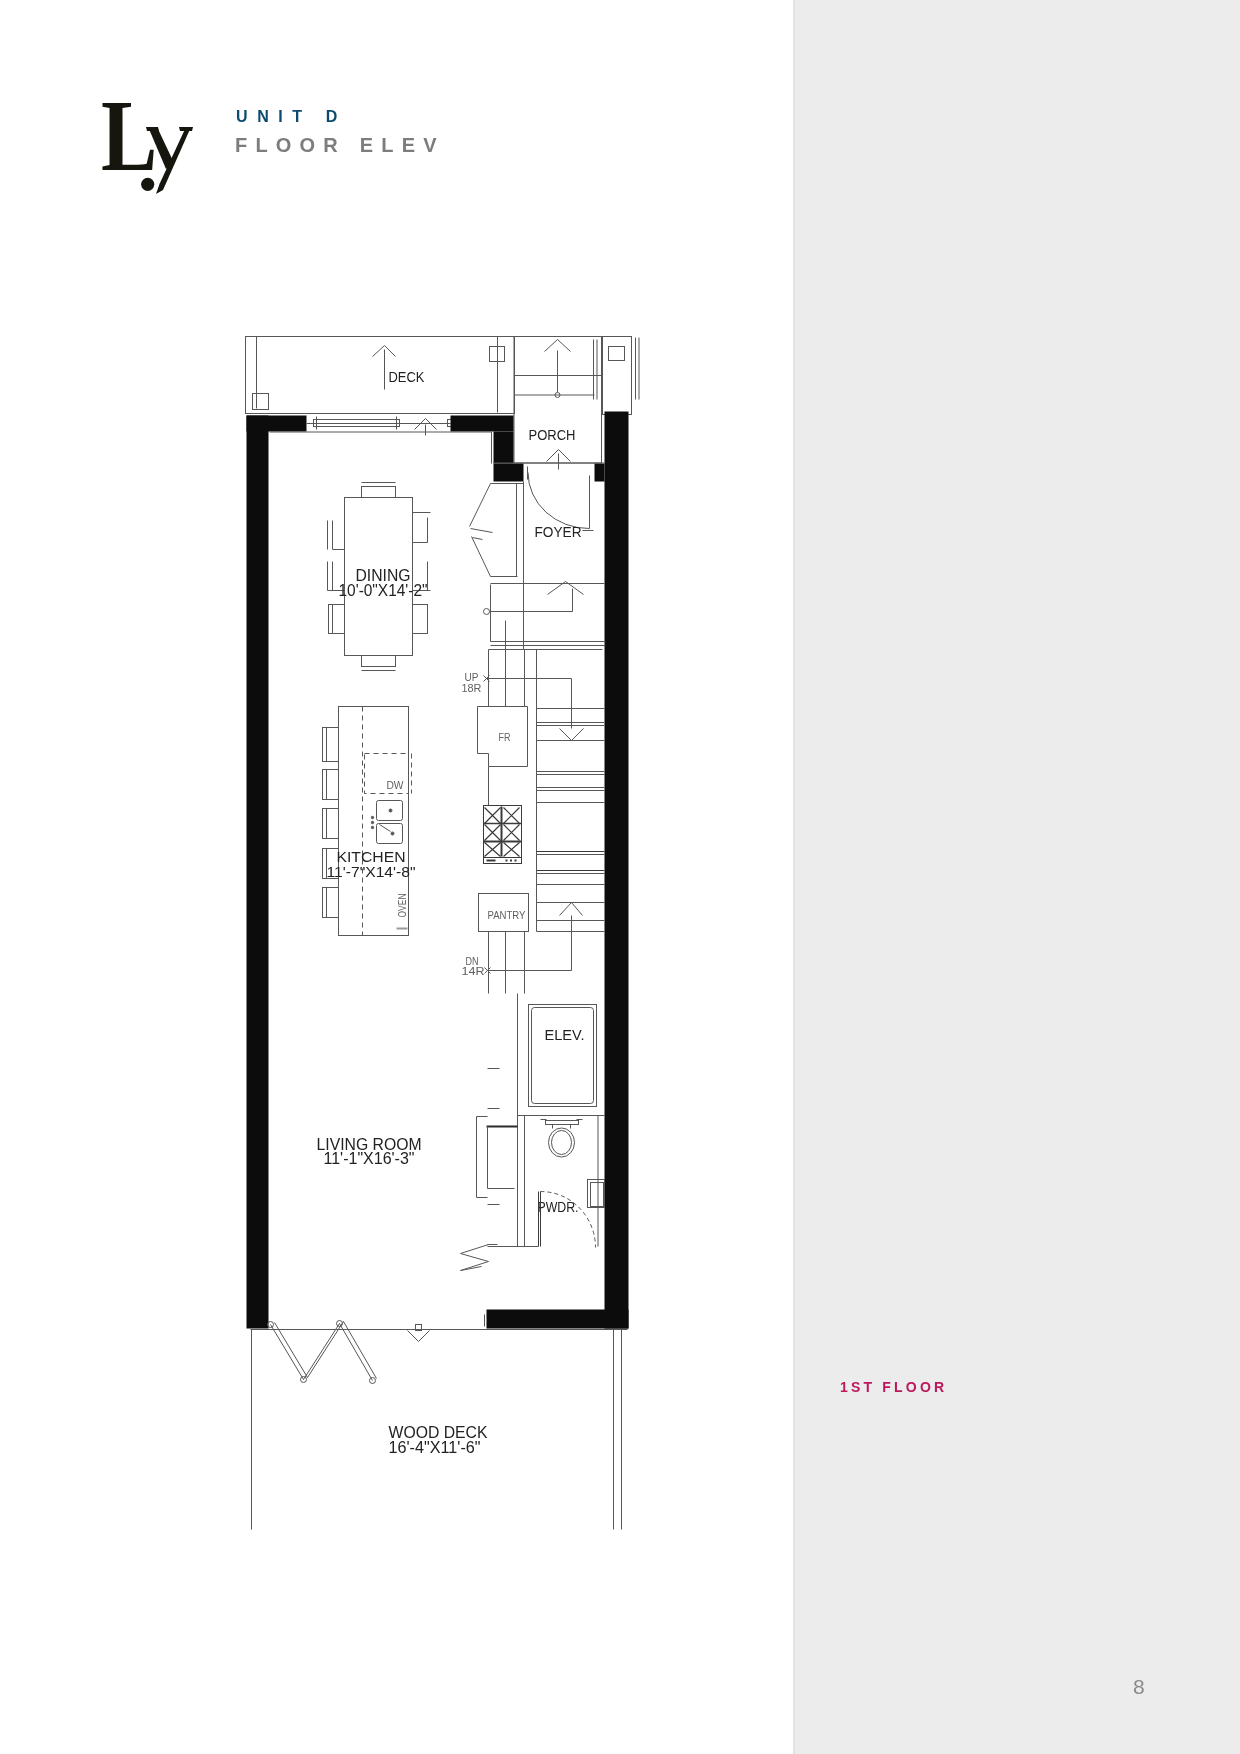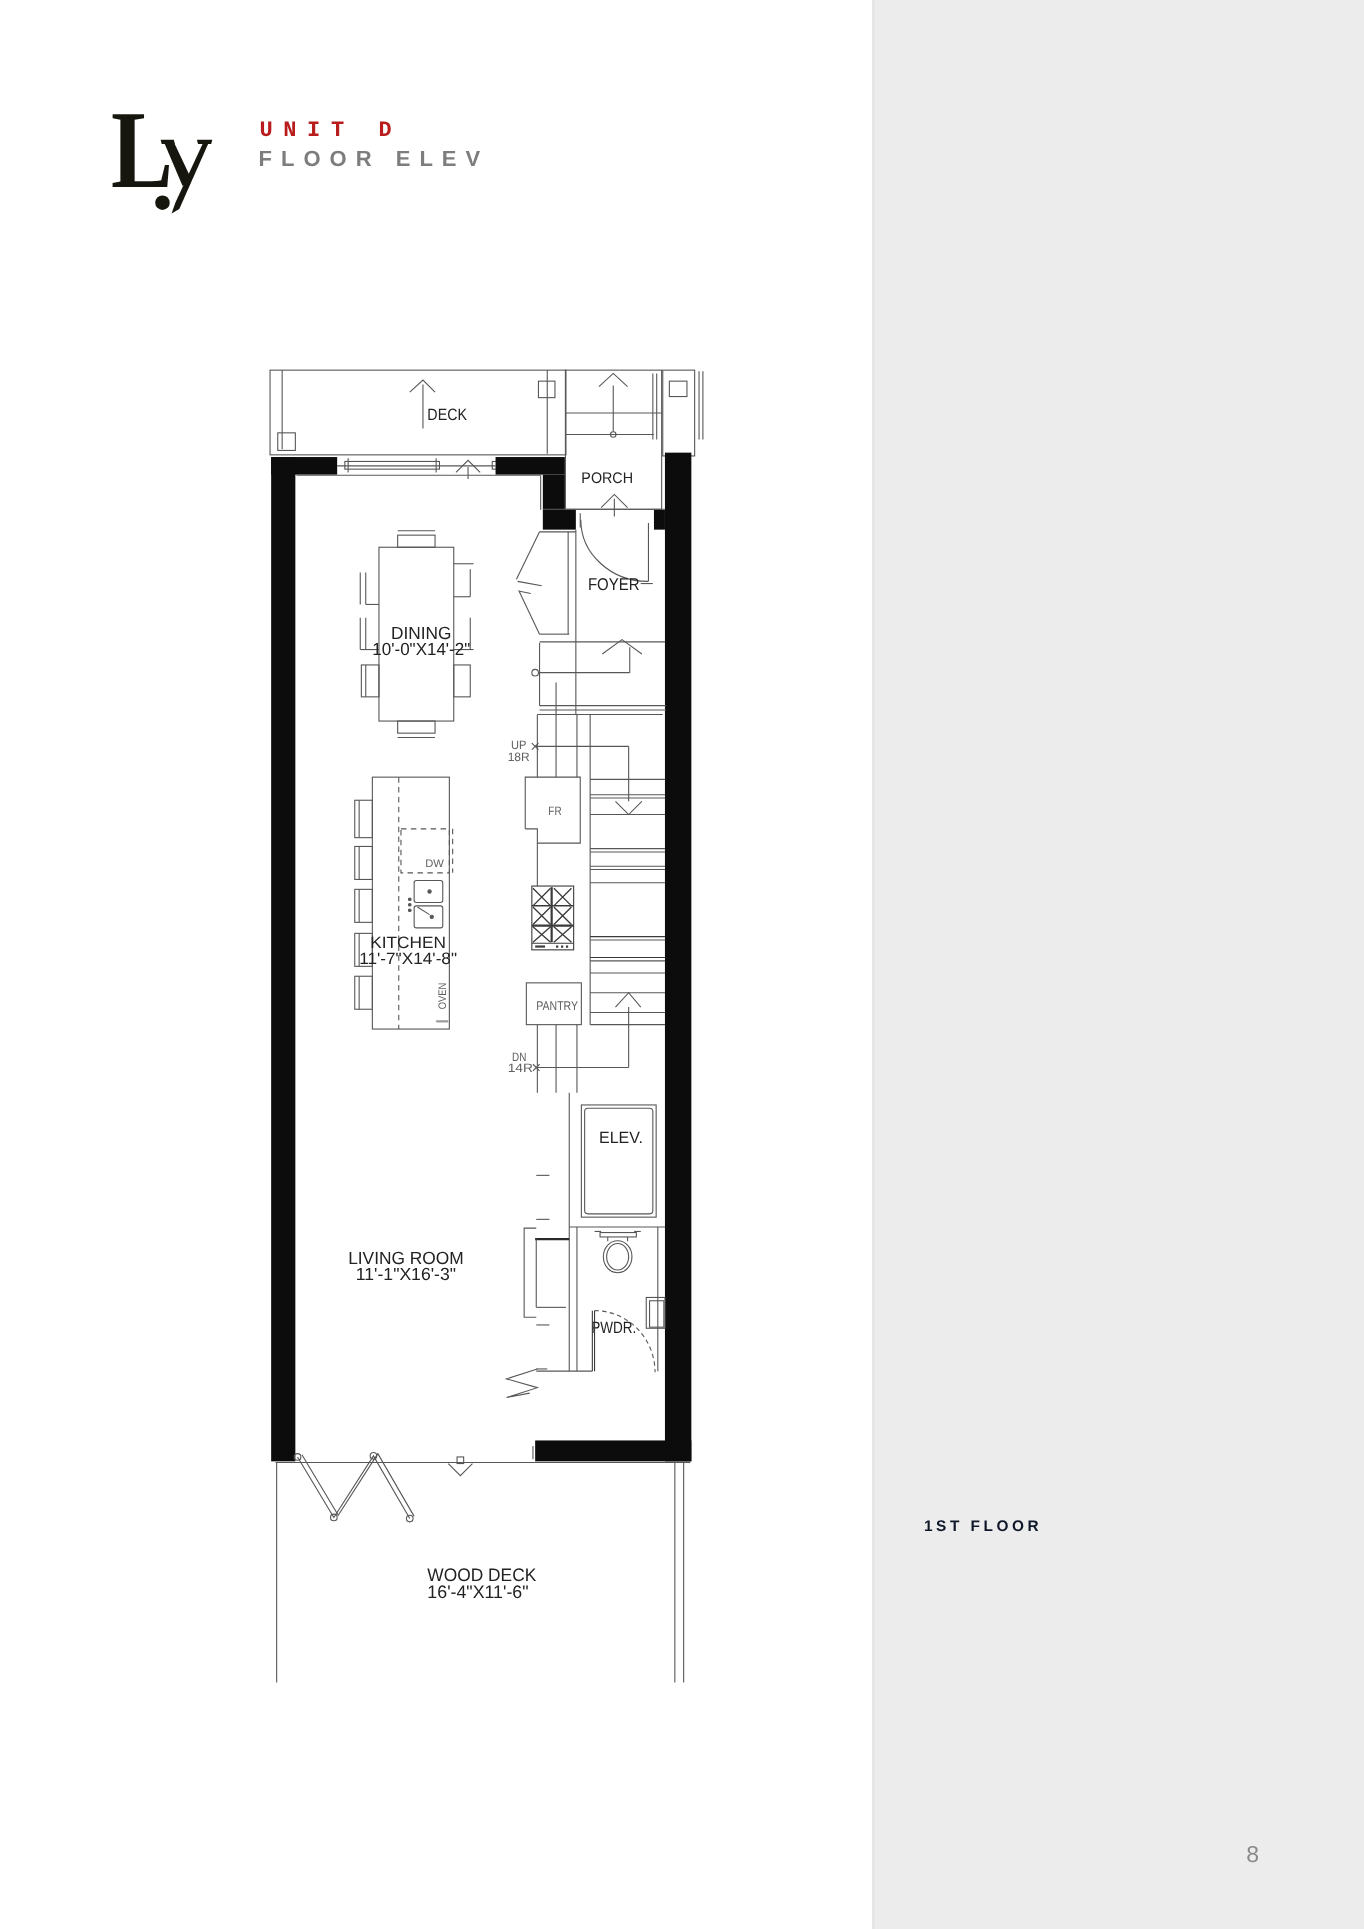--- a/index.html
+++ b/index.html
@@ -19,25 +19,25 @@
     <g fill="#16160f">
       <polygon points="50,43 62,43 63,47 51,47"></polygon>
       <polygon points="53,45 62,45 78,79 70,85"></polygon>
       <polygon points="83,43 97,43 96,47 84,47"></polygon>
       <polygon points="89.5,44 94.5,44 67,106 60,110 63.5,100"></polygon>
       <circle cx="51.7" cy="100.3" r="6.6"></circle>
     </g>
   </svg>
 </div>
 
-<div class="abs" style="left:236px;top:108px;font-size:20px;font-weight:bold;color:#b91c1c;letter-spacing:9.6px;font-family:Liberation Mono, monospace;">UNIT D</div>
+<div class="abs" style="left:236px;top:108px;font-size:16px;font-weight:bold;color:#0c4a6e;letter-spacing:9.6px;">UNIT D</div>
 
 <div class="abs" style="left:235px;top:134px;font-size:20px;font-weight:bold;color:#7d7d7d;letter-spacing:8.2px;">FLOOR ELEV</div>
 
-<div class="abs" style="left:840px;top:1379px;font-size:14px;font-weight:bold;color:#0f172a;letter-spacing:3.2px;">1ST FLOOR</div>
+<div class="abs" style="left:840px;top:1379px;font-size:14px;font-weight:bold;color:#be185d;letter-spacing:3.2px;">1ST FLOOR</div>
 
 <div class="abs" style="left:1133px;top:1675px;font-size:21px;color:#8a8a8a;">8</div>
 
 <svg class="abs" style="left:0;top:0;" width="1240" height="1754" viewBox="0 0 1240 1754">
 <g fill="none" stroke="#575757" stroke-width="1" transform="translate(0.5,0.5)">
 
 <g>
   <rect x="245" y="336" width="269" height="77"></rect>
   <line x1="256" y1="336" x2="256" y2="408"></line>
   <line x1="497" y1="336" x2="497" y2="412"></line>

